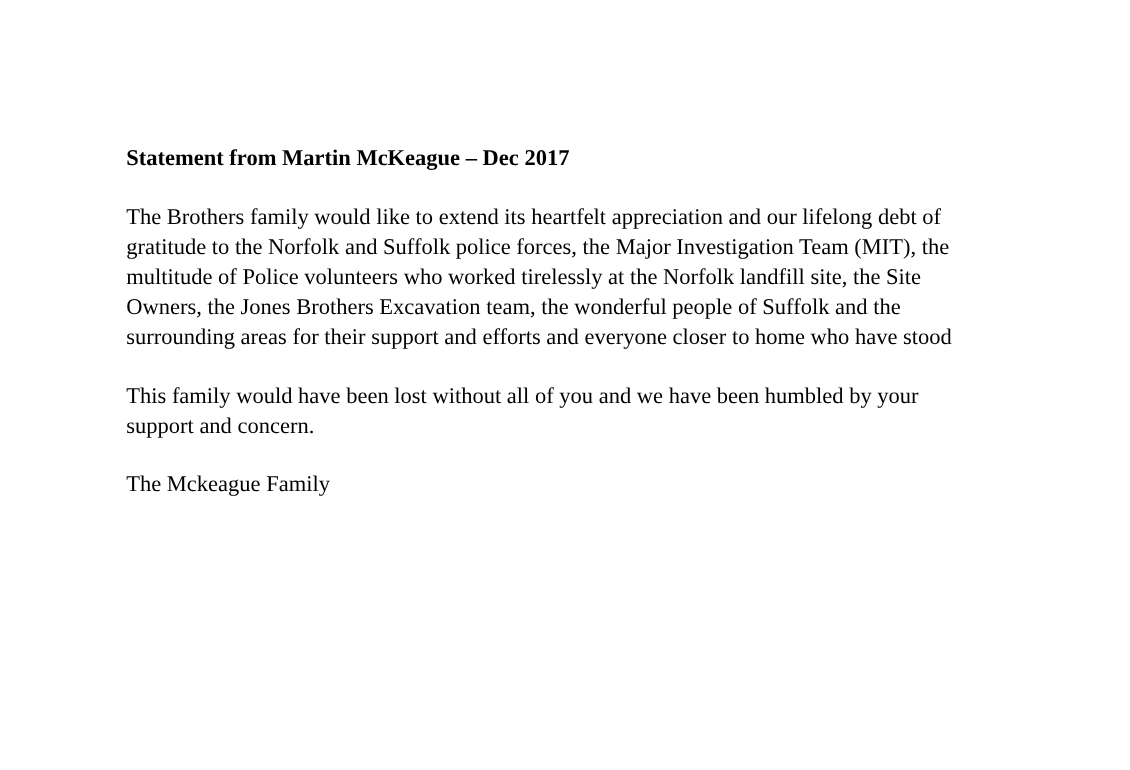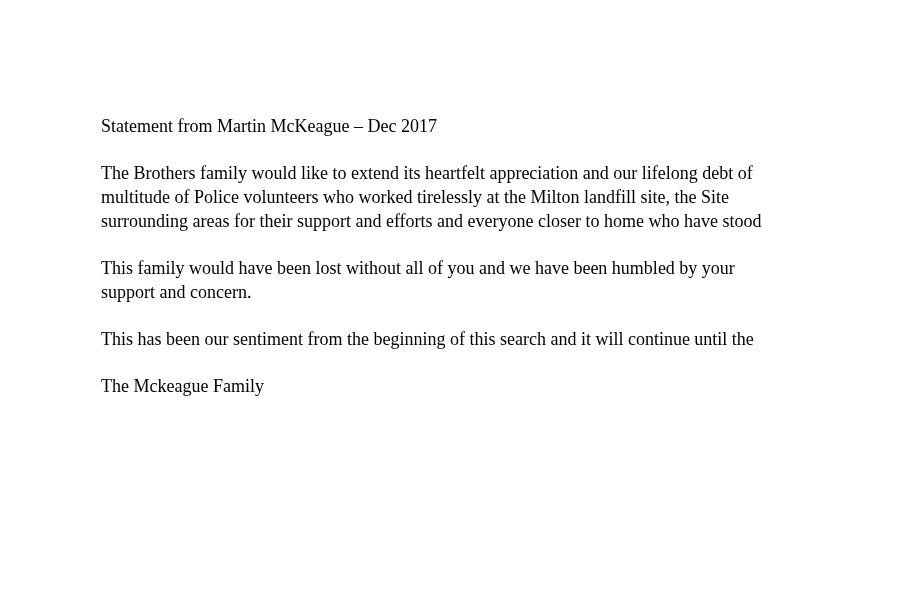--- a/index.html
+++ b/index.html
@@ -17,21 +17,21 @@
     }
     .doc {
       position: absolute;
       left: 101px;
       top: 114px;
       width: 790px;
       font-size: 18px;
       line-height: 24px;
     }
     .title {
-      font-weight: normal;
+      font-weight: bold;
       margin: 0 0 23px 0;
       white-space: nowrap;
     }
     .para {
       margin: 0 0 23px 0;
     }
     .line {
       display: block;
       white-space: nowrap;
     }
@@ -42,27 +42,28 @@
     }
   </style>
 </head>
 <body>
 
 <div class="doc">
   <p class="title">Statement from Martin McKeague – Dec 2017</p>
 
   <p class="para">
     <span class="line">The Brothers family would like to extend its heartfelt appreciation and our lifelong debt of</span>
-    <span class="line">multitude of Police volunteers who worked tirelessly at the Milton landfill site, the Site</span>
+    <span class="line">gratitude to the Norfolk and Suffolk police forces, the Major Investigation Team (MIT), the</span>
+    <span class="line">multitude of Police volunteers who worked tirelessly at the Norfolk landfill site, the Site</span>
+    <span class="line">Owners, the Jones Brothers Excavation team, the wonderful people of Suffolk and the</span>
     <span class="line">surrounding areas for their support and efforts and everyone closer to home who have stood</span>
   </p>
 
   <p class="para">
     <span class="line">This family would have been lost without all of you and we have been humbled by your</span>
     <span class="line">support and concern.</span>
   </p>
 
   <p class="para">
-    <span class="line">This has been our sentiment from the beginning of this search and it will continue until the</span>
   </p>
 
   <p class="signature">The Mckeague Family</p>
 </div>
 
 </body></html>

